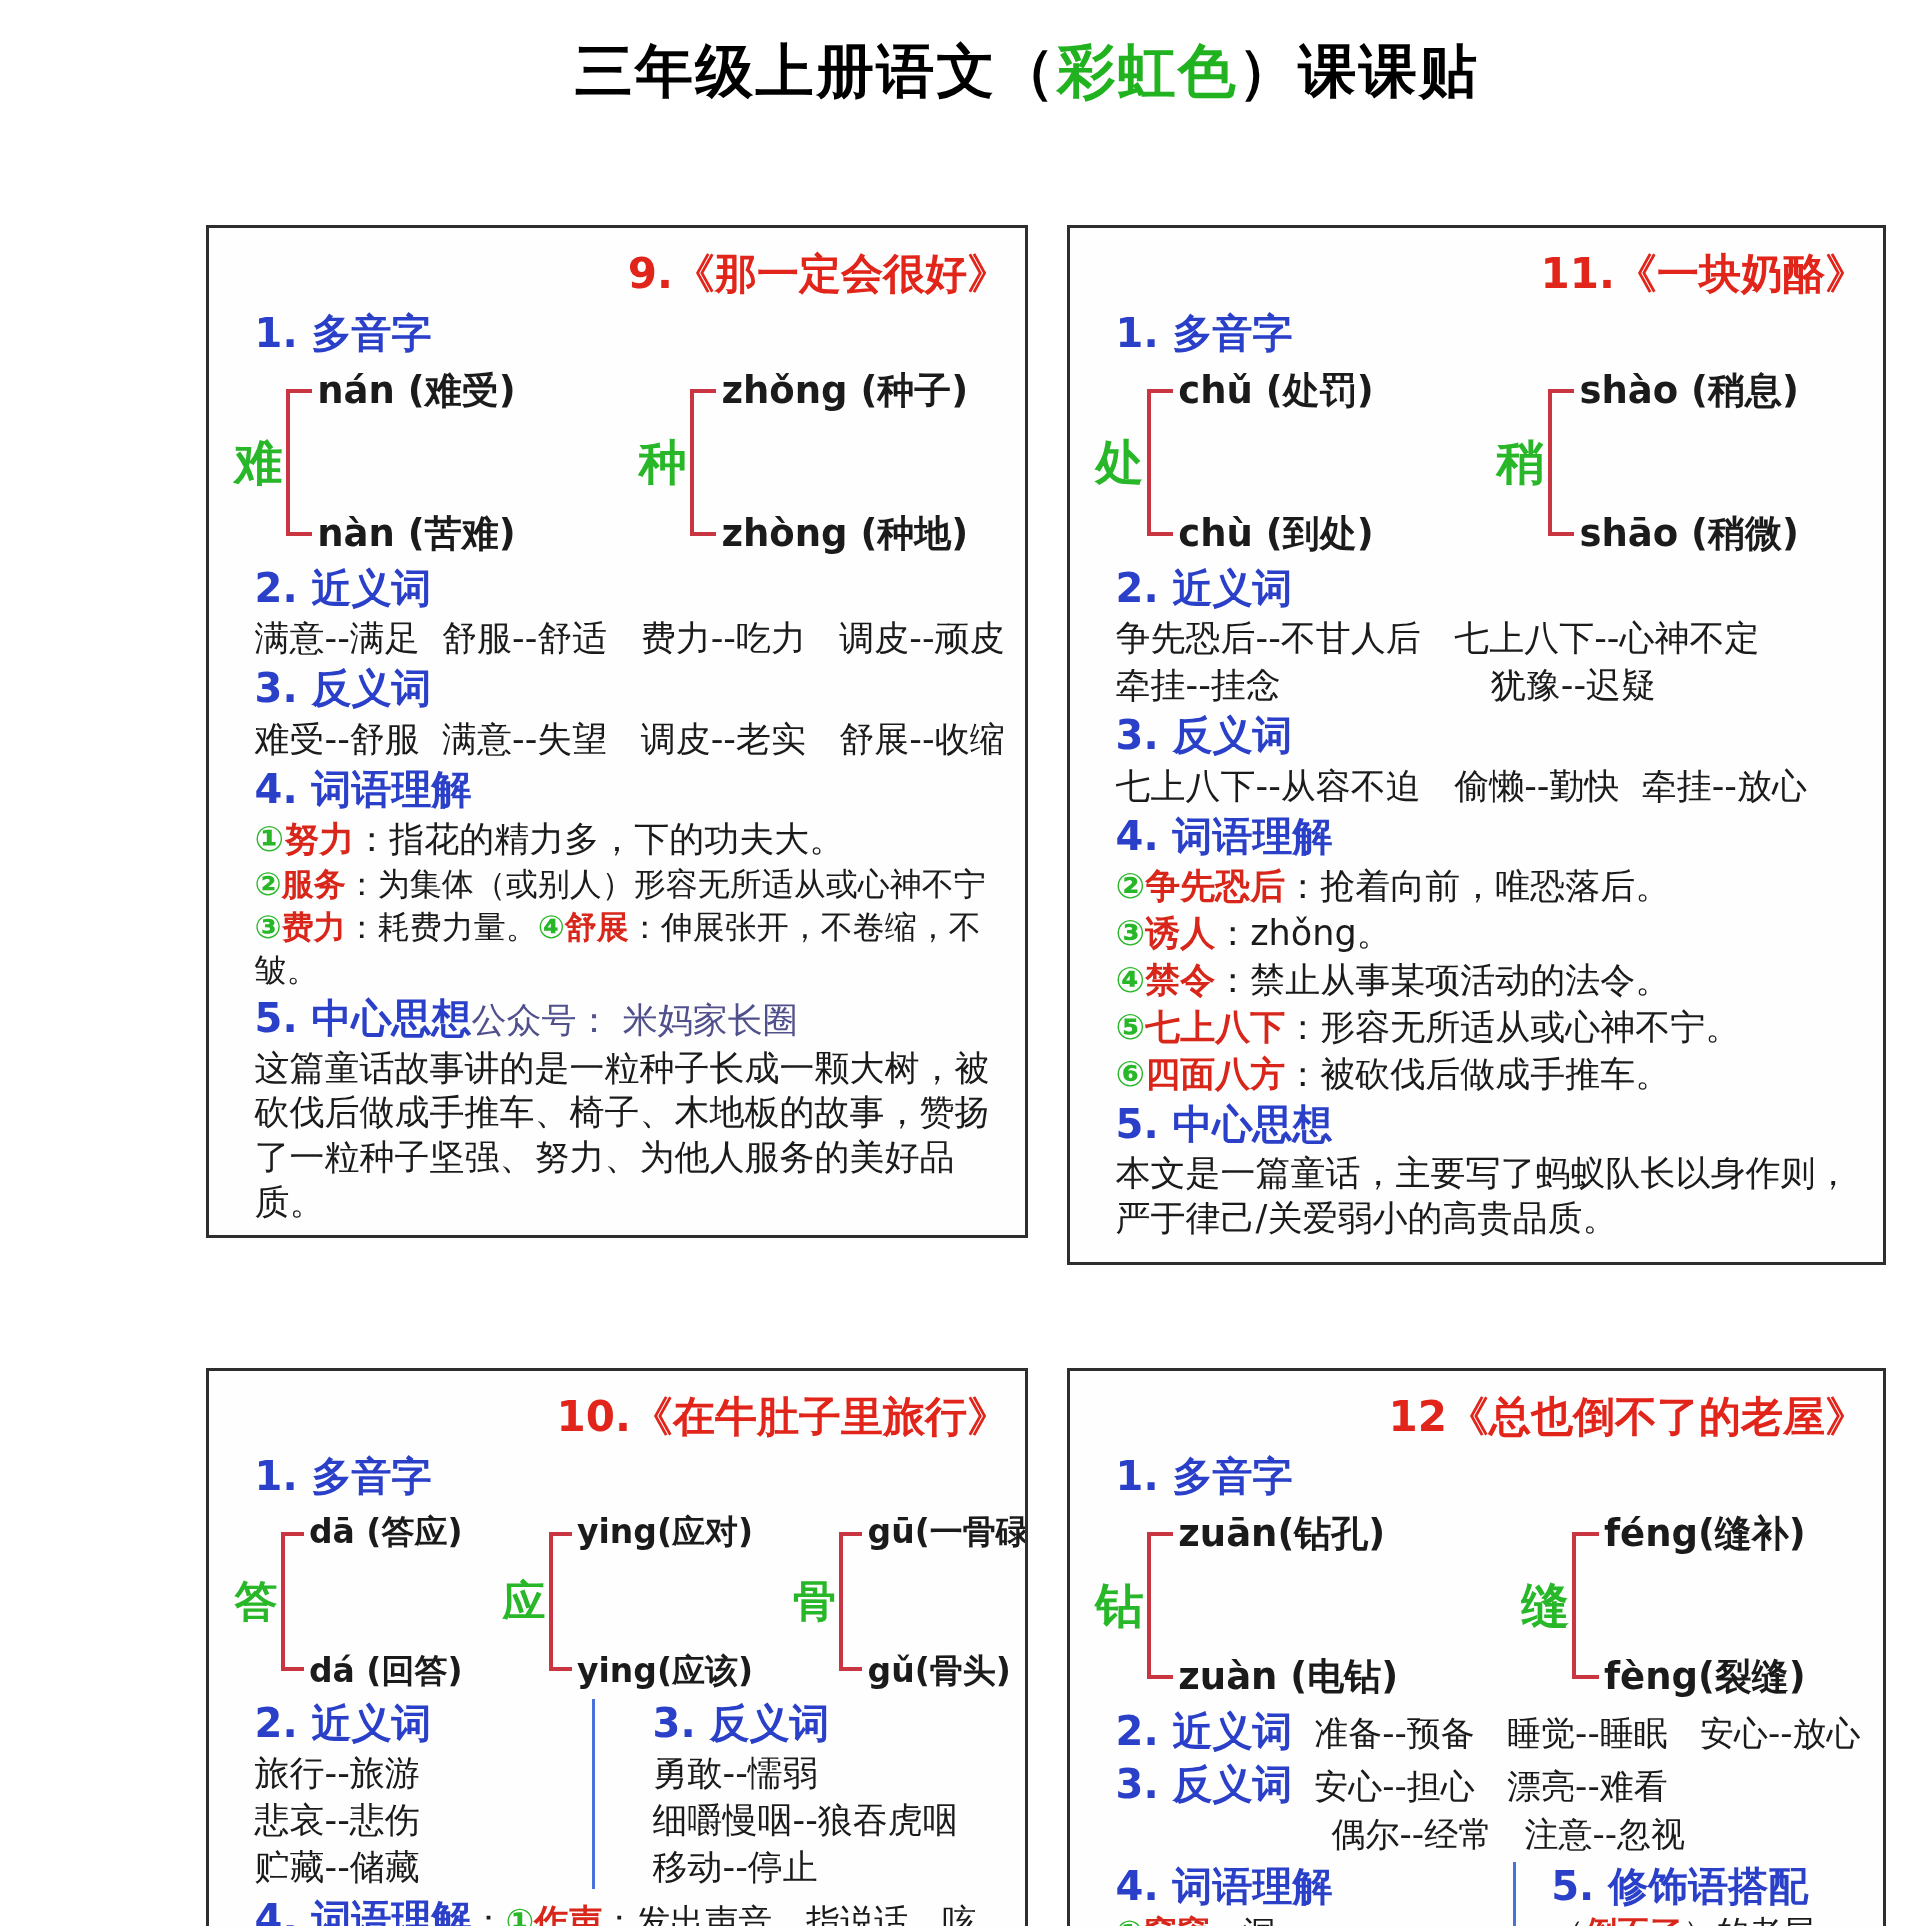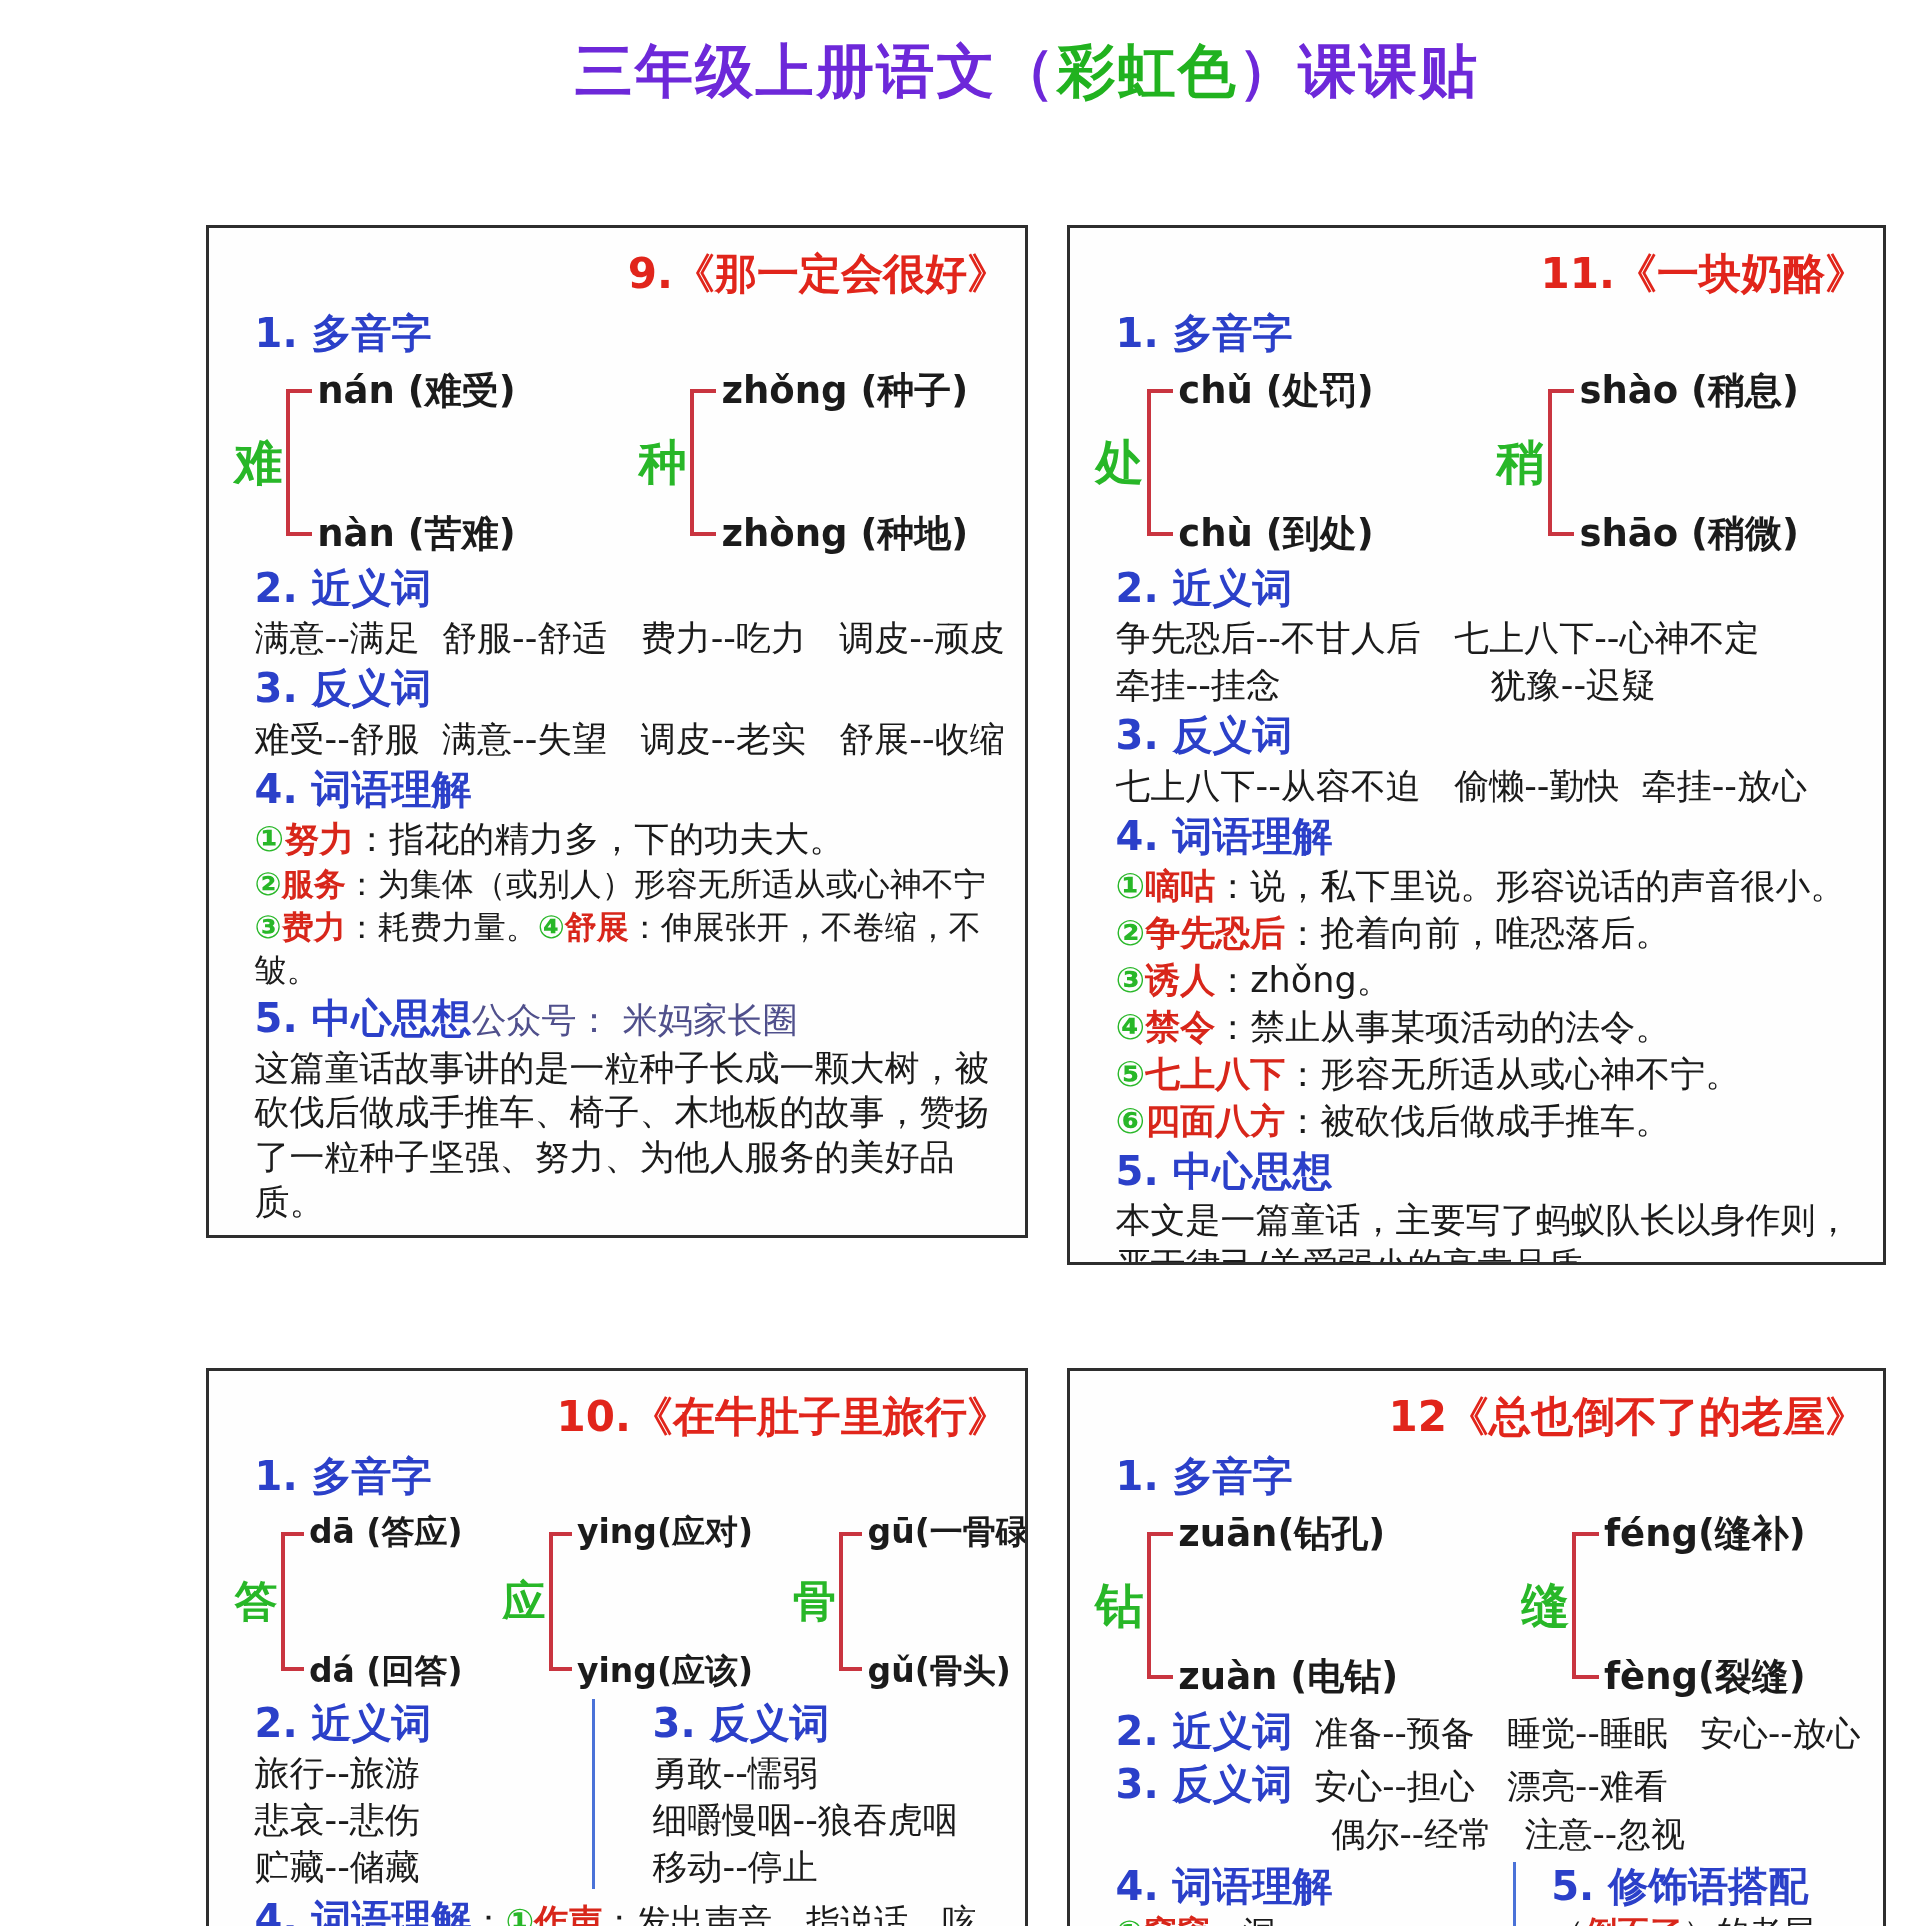--- a/index.html
+++ b/index.html
@@ -1,20 +1,20 @@
 <!DOCTYPE html>
 <html style="font-size:6.2px"><head>
 <meta charset="utf-8">
 <style>
   html,body{margin:0;padding:0;background:#ffffff;}
   .page{position:relative;width:2054px;height:2738px;background:#ffffff;
         font-family:"DejaVu Sans","Liberation Sans",sans-serif;color:#1b1b1b;overflow:hidden;}
   .page-title{position:absolute;top:40px;left:0;width:100%;text-align:center;
         font-size:58px;font-weight:bold;letter-spacing:2.3px;line-height:1.1;white-space:pre;}
-  .sg-tr{color:#6d28d9;}
+  .sg-tr{color:#000000;}
   .sg-tg{color:#21b21f;}
   .card{position:absolute;border:3.5px solid #2e2e2e;background:#fefefe;
         padding:16px 16px 11.6px 21.6px;box-sizing:border-box;overflow:hidden;}
   .card1{left:206px;top:225px;width:822px;height:1013px;}
   .card2{left:1067px;top:225px;width:819px;height:1040px;}
   .card3{left:206px;top:1368px;width:822px;height:1025px;}
   .card4{left:1067px;top:1368px;width:819px;height:960px;}
   .box-title{font-size:42px;font-weight:bold;color:#e1251b;line-height:1.45;white-space:pre-wrap;margin-bottom:2.3px;text-align:right;}
   .line{font-size:35px;line-height:1.34;white-space:pre-wrap;margin-left:24px;}
   .snug{font-size:34px;}
@@ -105,21 +105,20 @@
               <div class="dy-read">shāo (稍微)</div>
             </div>
           </div>
         </div>
         <div class="line"><span class="sg-b">2. 近义词</span></div>
         <div class="line"><span class="sg-k">争先恐后--不甘人后   七上八下--心神不定</span></div>
         <div class="line"><span class="sg-k">牵挂--挂念　　　　　　犹豫--迟疑</span></div>
         <div class="line"><span class="sg-b">3. 反义词</span></div>
         <div class="line"><span class="sg-k">七上八下--从容不迫   偷懒--勤快  牵挂--放心</span></div>
         <div class="line"><span class="sg-b">4. 词语理解</span></div>
-        <div class="line"><span class="sg-g">①</span><span class="sg-r">嘀咕</span><span class="sg-k">：说，私下里说。形容说话的声音很小。</span></div>
         <div class="line"><span class="sg-g">②</span><span class="sg-r">争先恐后</span><span class="sg-k">：抢着向前，唯恐落后。</span></div>
         <div class="line"><span class="sg-g">③</span><span class="sg-r">诱人</span><span class="sg-k">：zhǒng。</span></div>
         <div class="line"><span class="sg-g">④</span><span class="sg-r">禁令</span><span class="sg-k">：禁止从事某项活动的法令。</span></div>
         <div class="line"><span class="sg-g">⑤</span><span class="sg-r">七上八下</span><span class="sg-k">：形容无所适从或心神不宁。</span></div>
         <div class="line"><span class="sg-g">⑥</span><span class="sg-r">四面八方</span><span class="sg-k">：被砍伐后做成手推车。</span></div>
         <div class="line"><span class="sg-b">5. 中心思想</span></div>
         <div class="line para"><span class="sg-k">本文是一篇童话，主要写了蚂蚁队长以身作则，严于律己/关爱弱小的高贵品质。</span></div>
       </div>
       <div class="card card3">
         <div class="box-title">10.《在牛肚子里旅行》</div>

